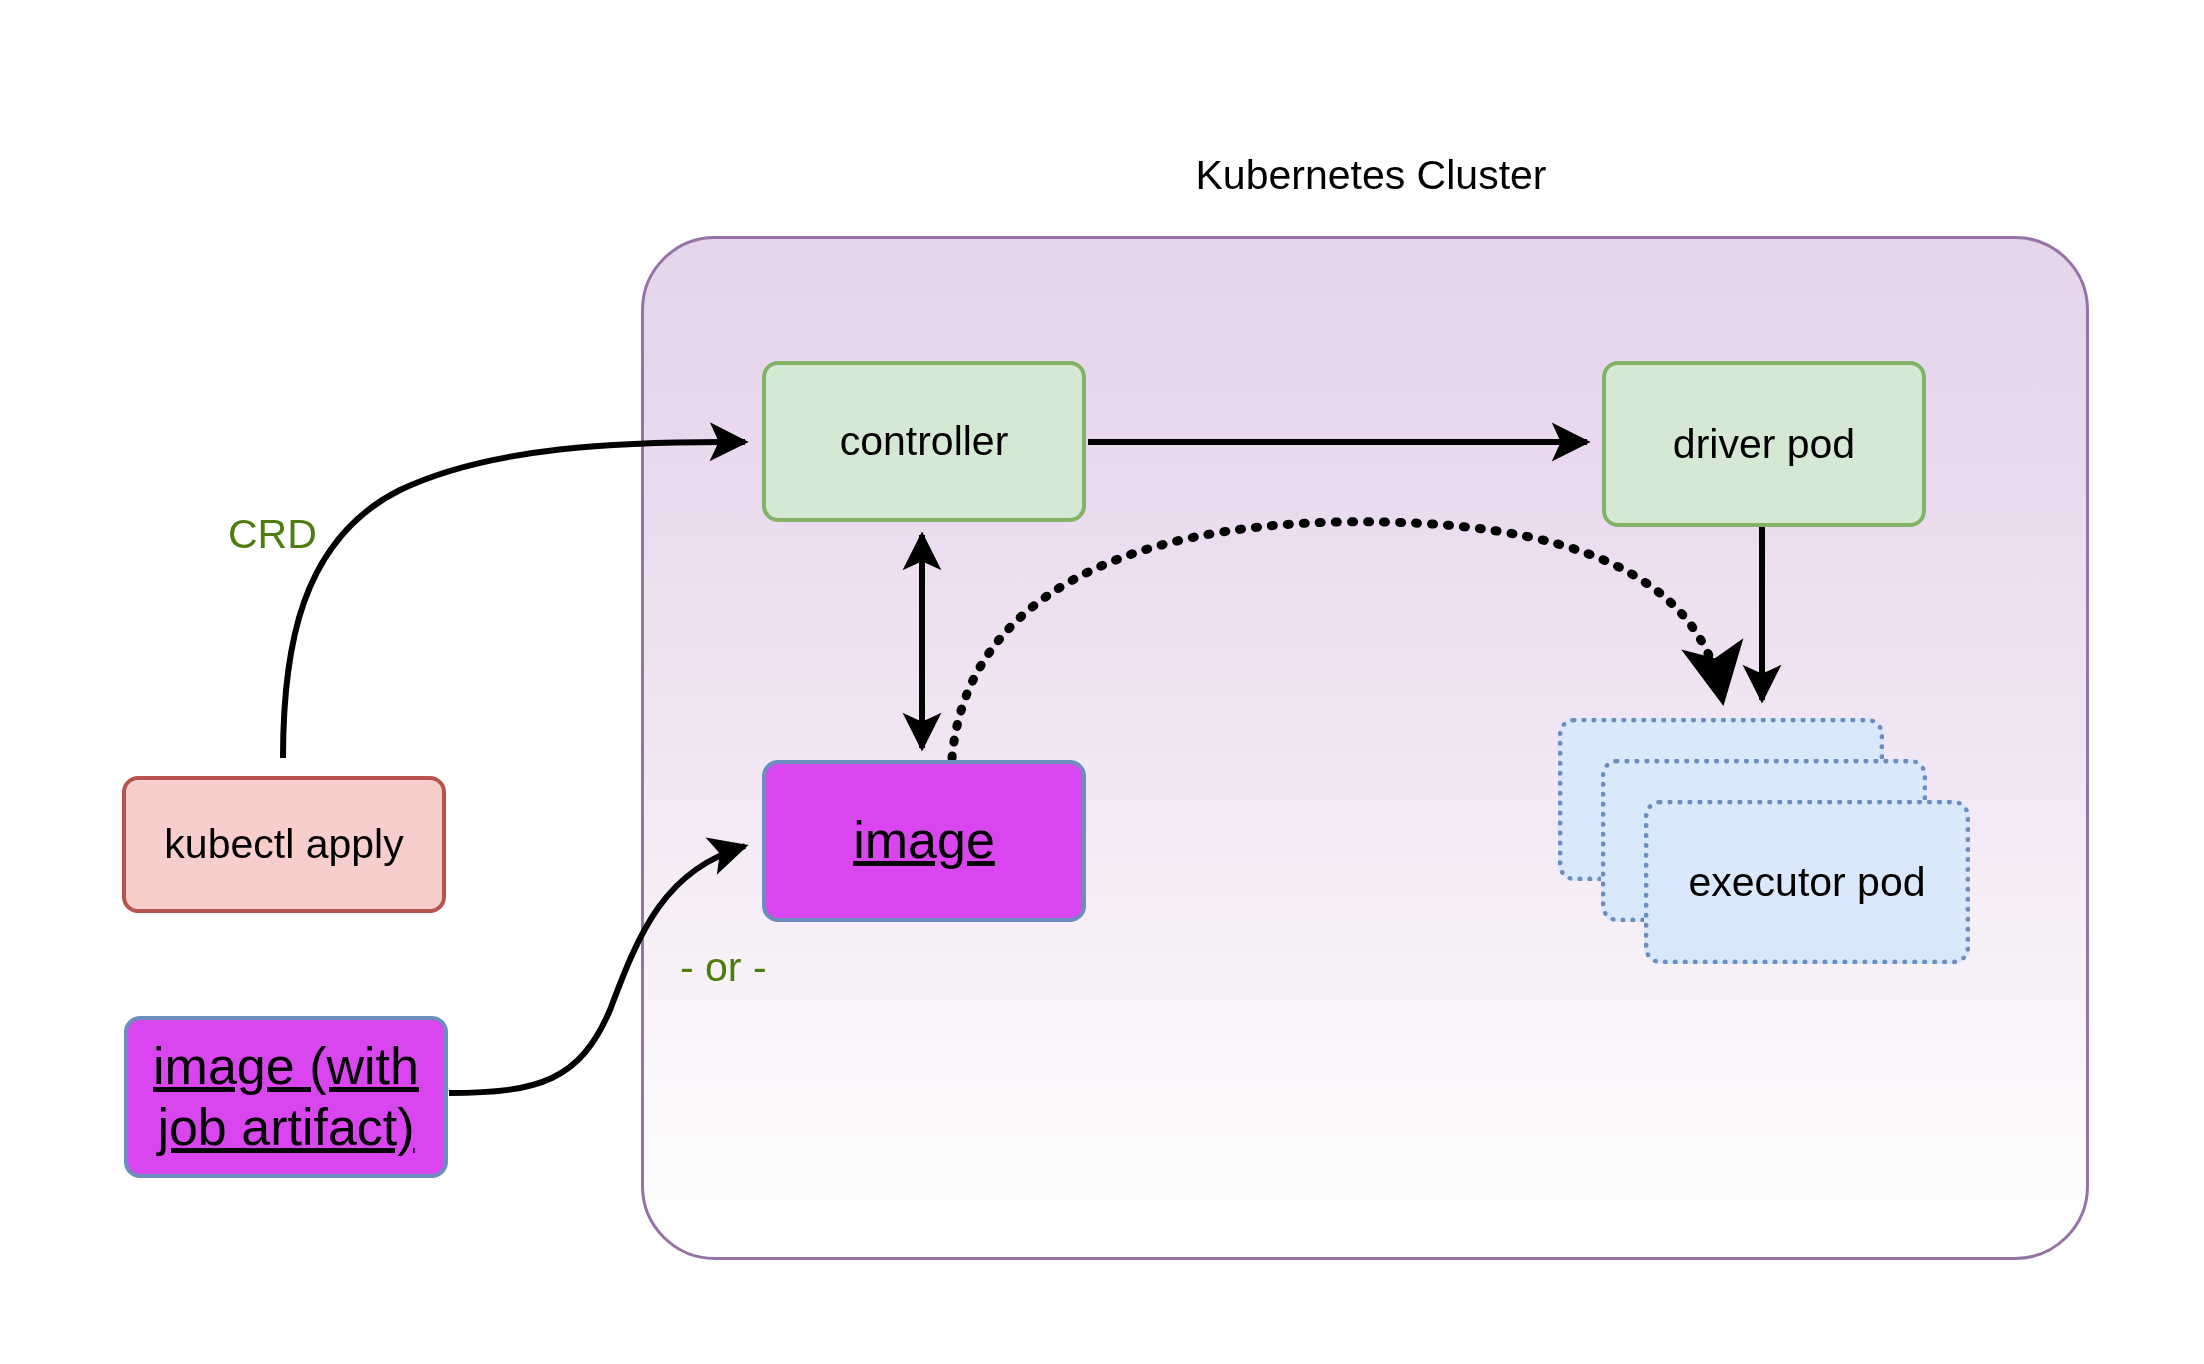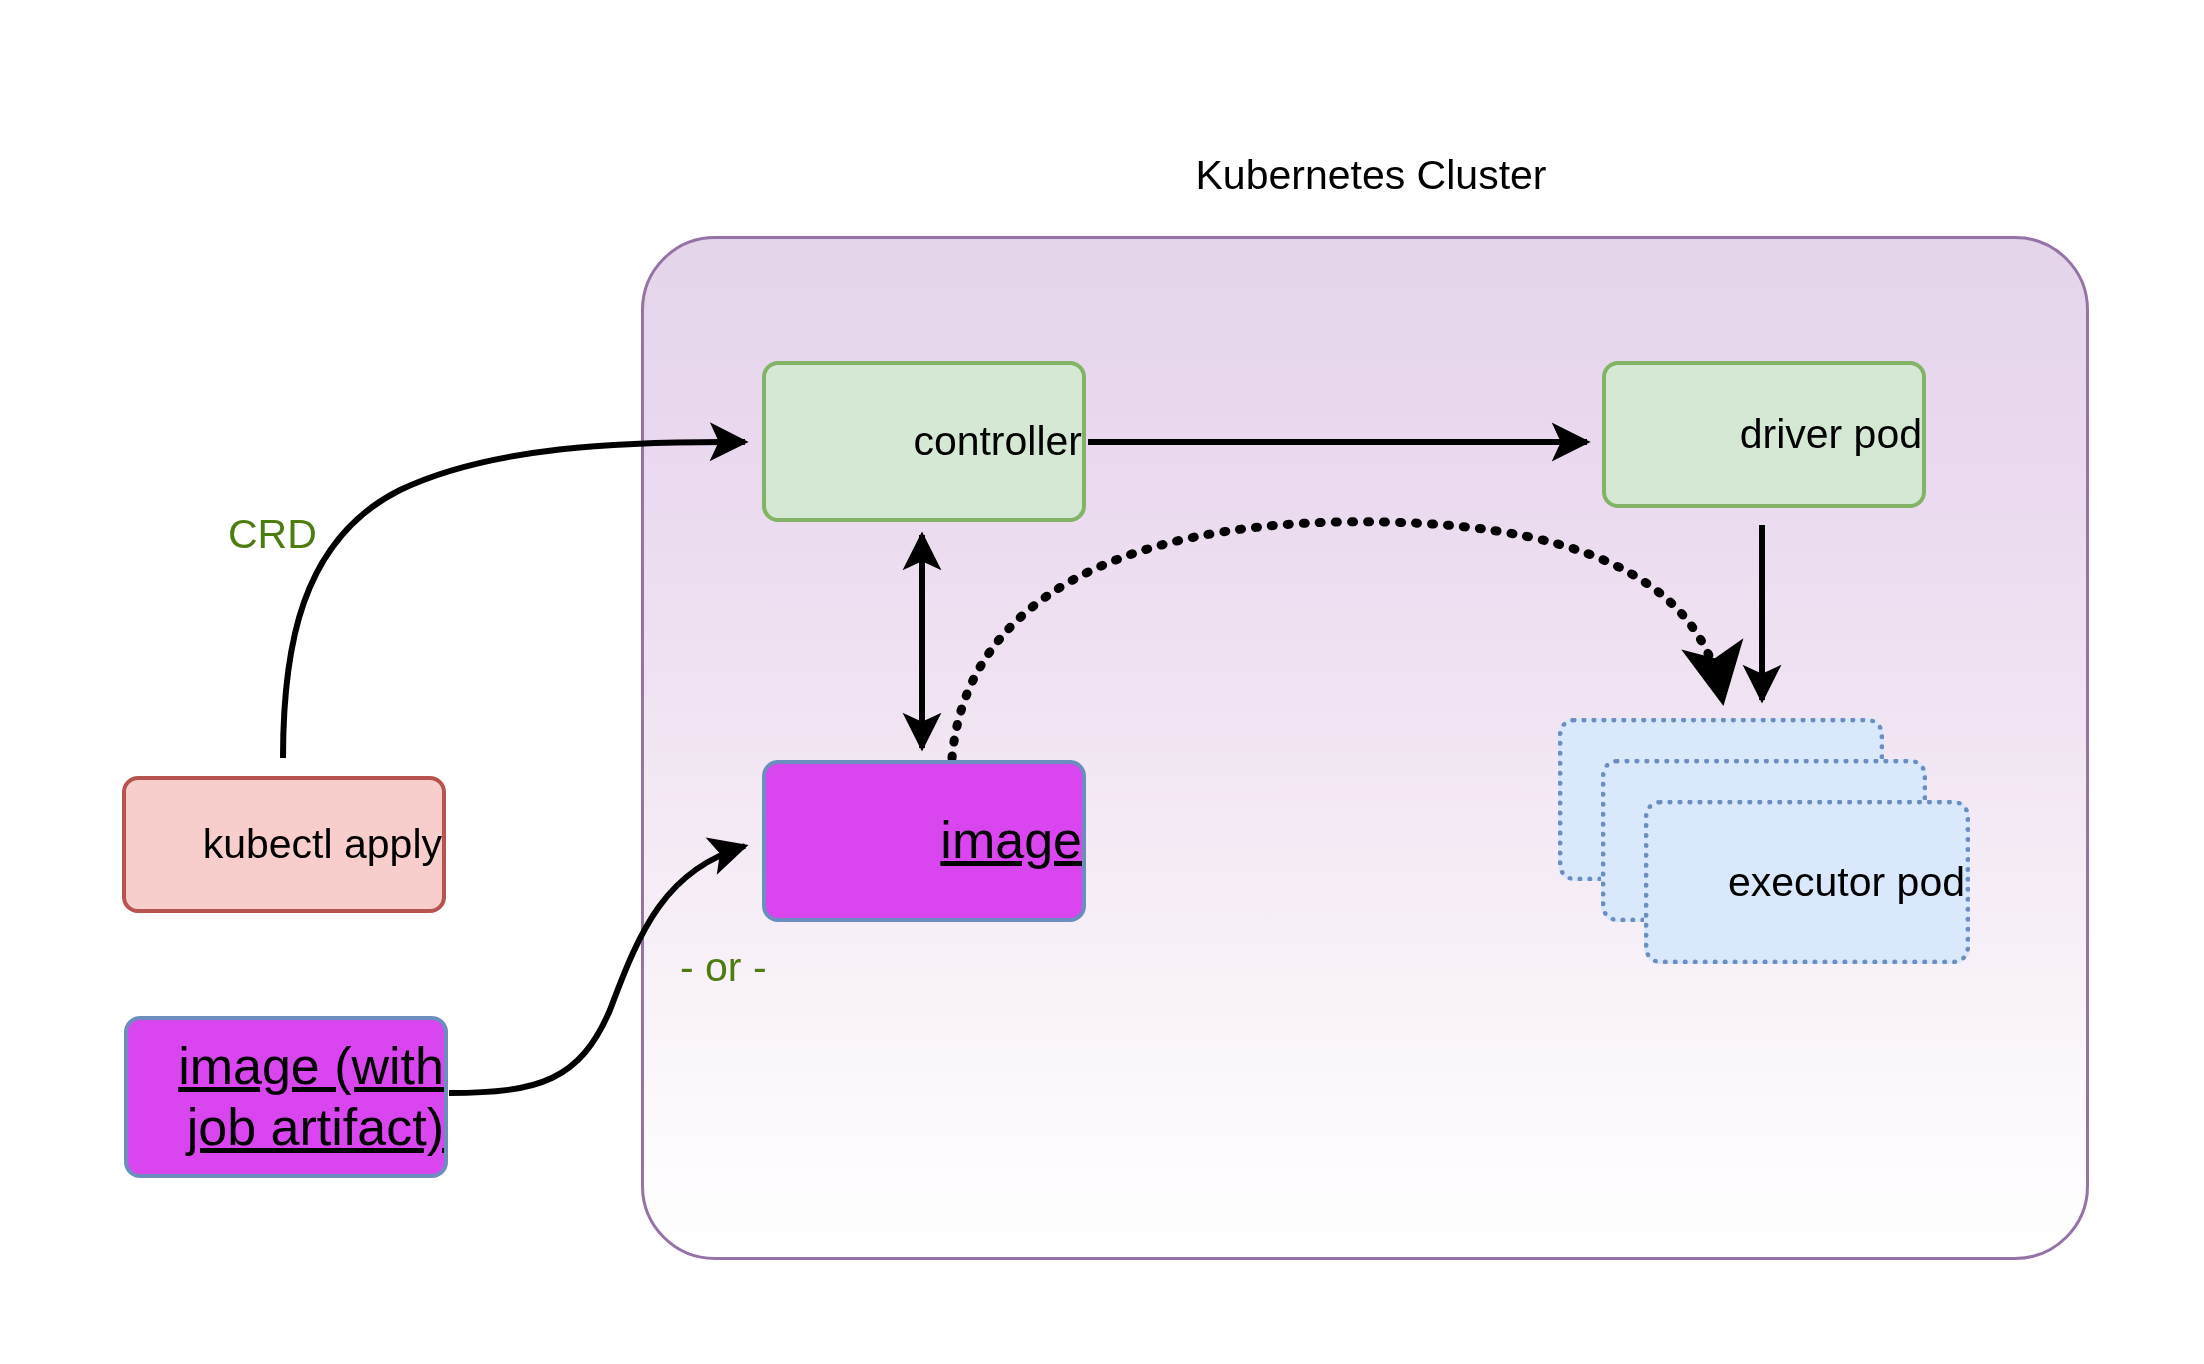--- a/index.html
+++ b/index.html
@@ -33,21 +33,20 @@
     align-items: center;
     justify-content: center;
     text-align: center;
     color: #000000;
     line-height: 1.18;
   }
   .node-label {
     display: block;
     width: 100%;
     white-space: pre-line;
-    text-align: right;
   }
 
   
   #cluster-container {
     left: 641px;
     top: 236px;
     width: 1448px;
     height: 1024px;
     border: 3px solid #9673a6;
     border-radius: 74px;
@@ -64,21 +63,21 @@
   }
 
   
   .green-box {
     background: #d5e8d4;
     border: 4px solid #82b366;
     border-radius: 16px;
     font-size: 41px;
   }
   #controller-node { left: 762px; top: 361px; width: 324px; height: 161px; }
-  #driver-pod-node { left: 1602px; top: 361px; width: 324px; height: 147px; }
+  #driver-pod-node { left: 1602px; top: 361px; width: 324px; height: 166px; }
 
   
   .red-box {
     background: #f8cecc;
     border: 4px solid #b85450;
     border-radius: 16px;
     font-size: 41px;
   }
   #kubectl-apply-node { left: 122px; top: 776px; width: 324px; height: 137px; }
 

